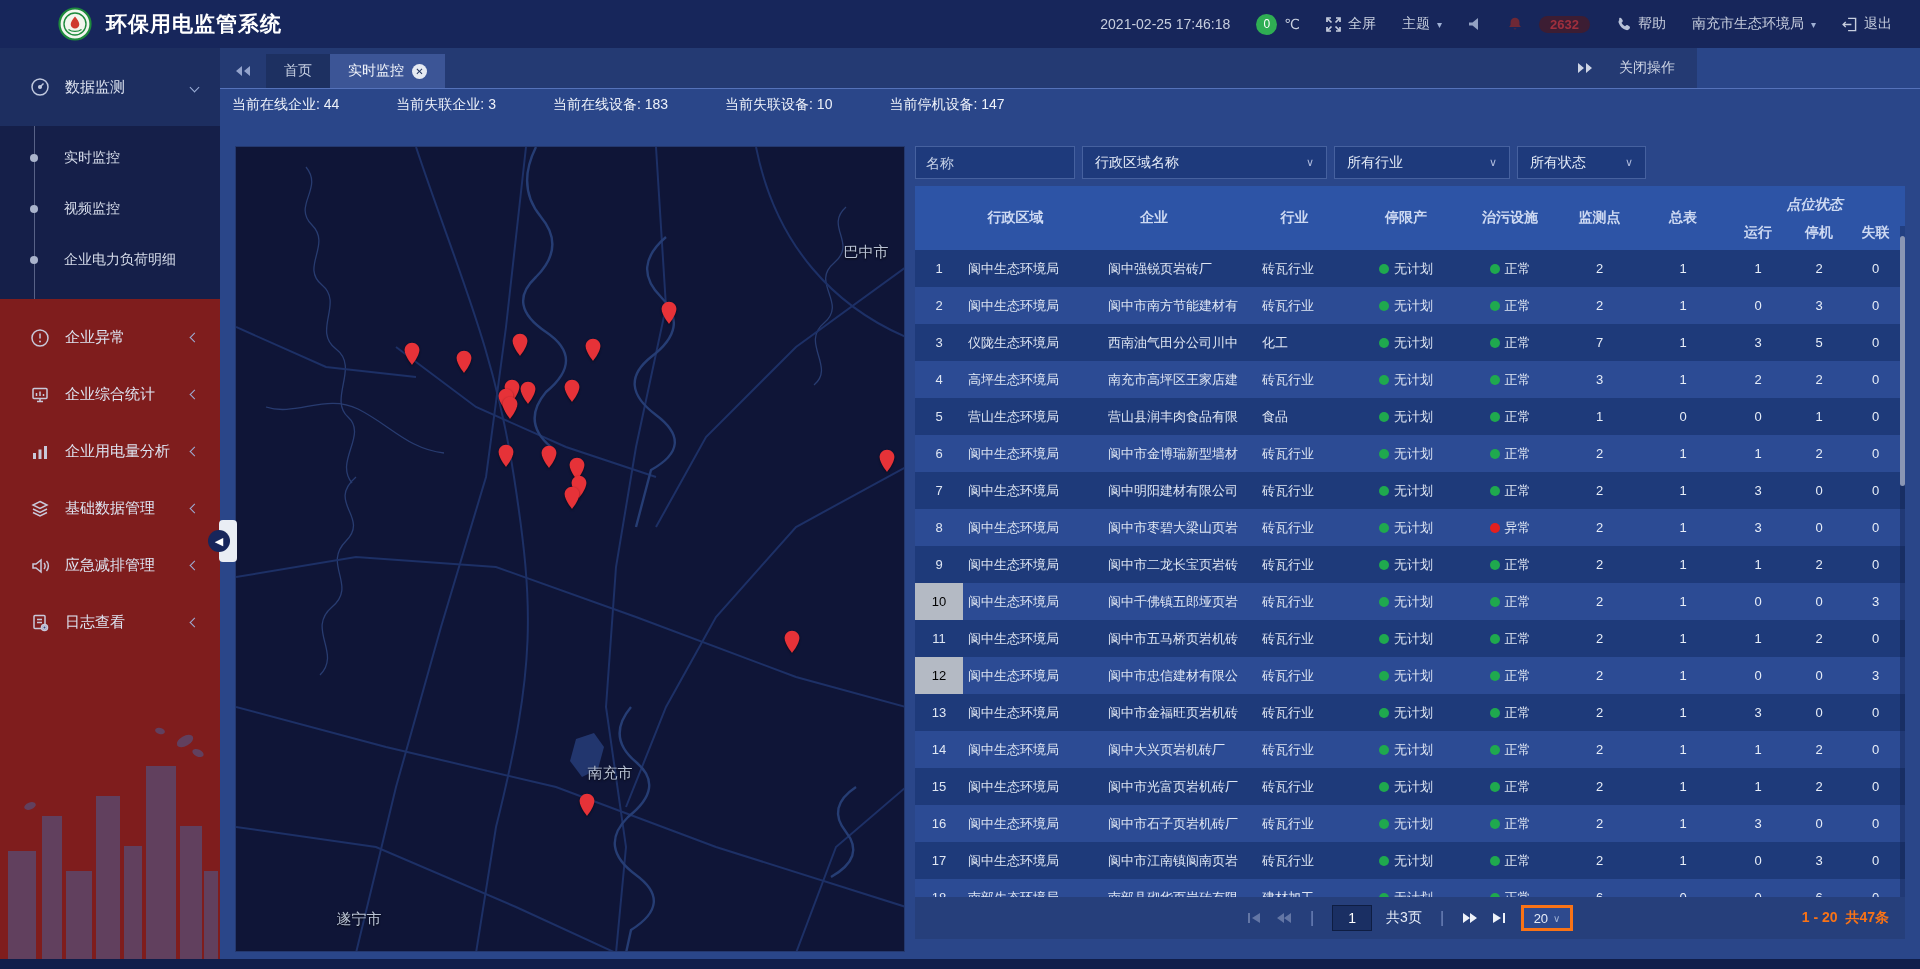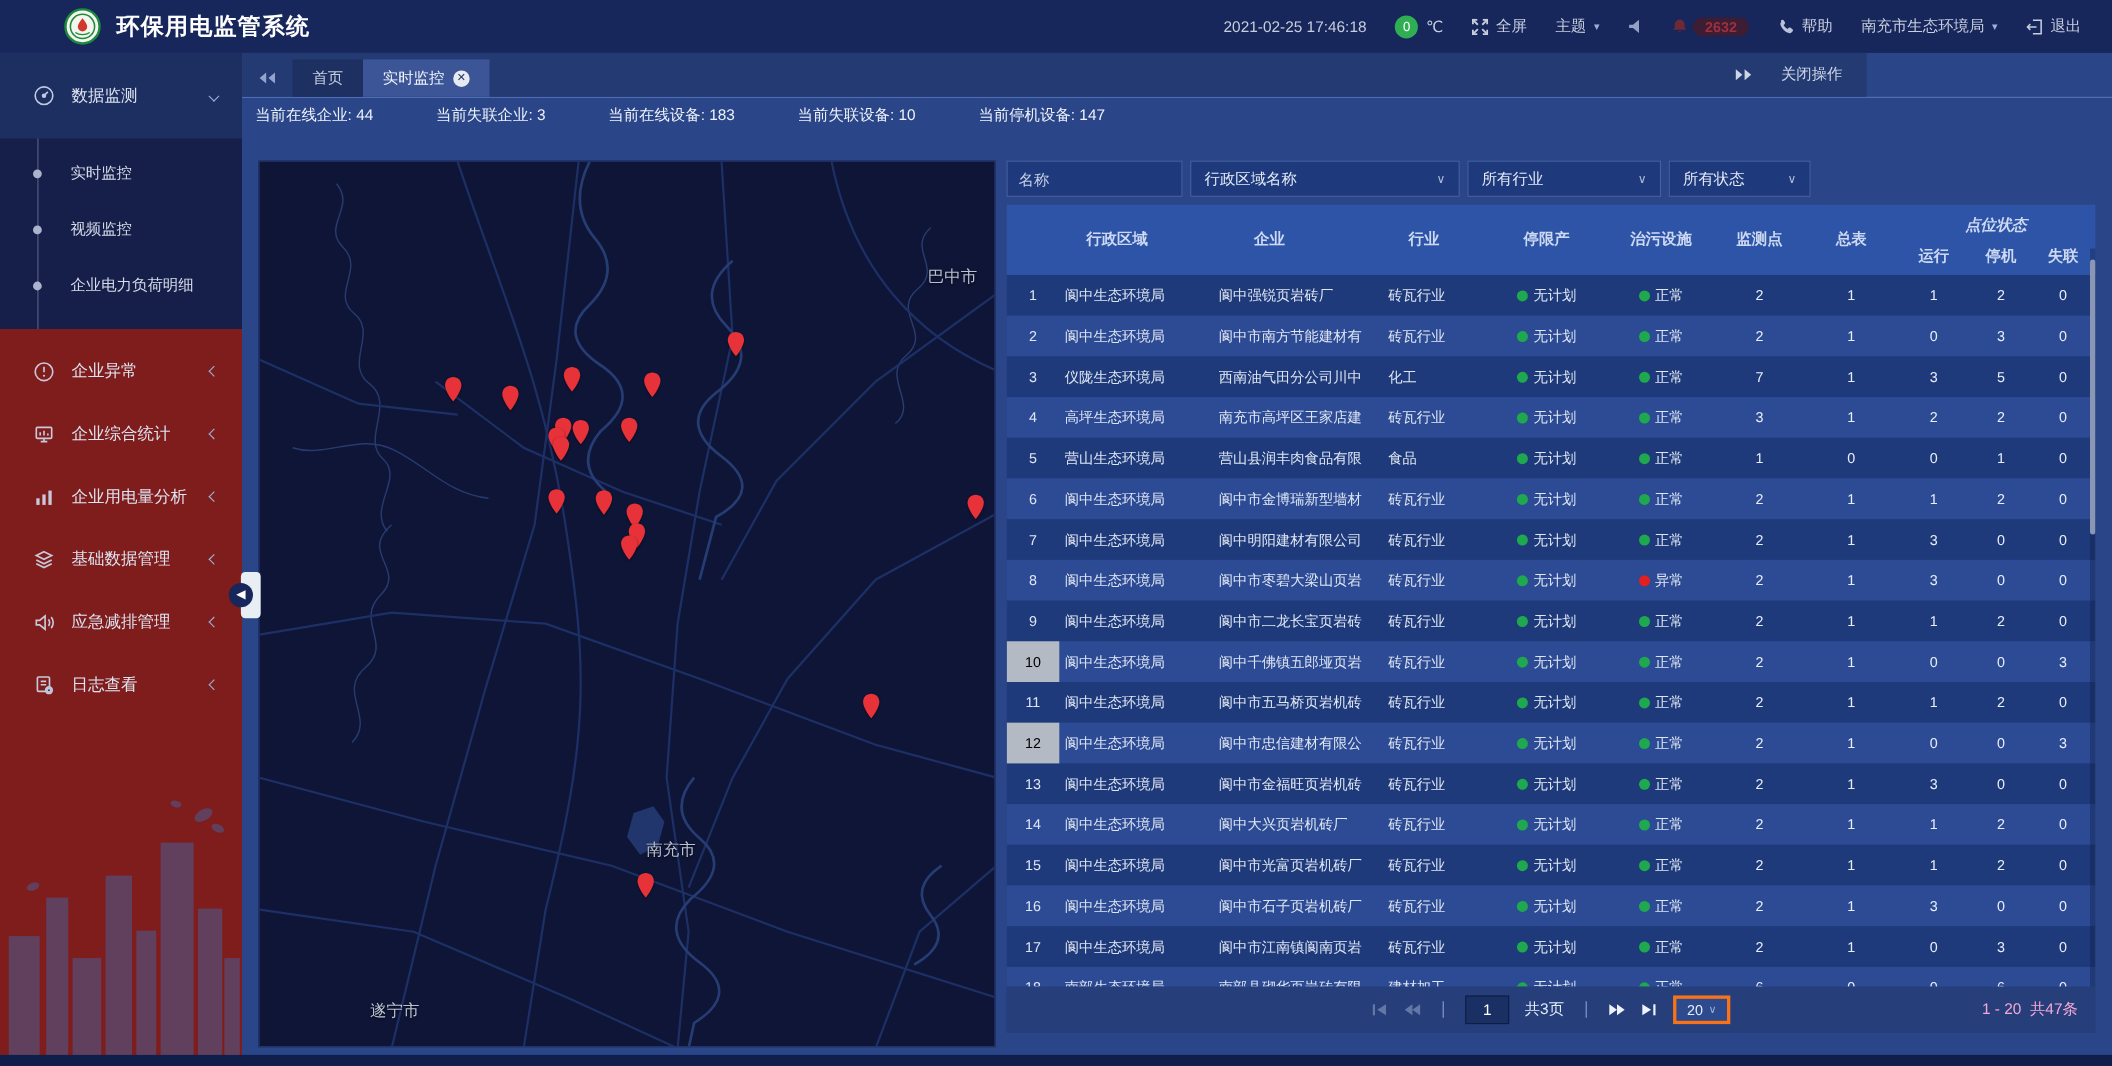--- a/index.html
+++ b/index.html
@@ -11,21 +11,21 @@
   .hdr { position:absolute; left:0; top:0; width:1920px; height:48px; background:#17265b;
          display:flex; align-items:center; z-index:10; }
   .logo { margin-left:58px; width:34px; height:34px; flex:0 0 auto; }
   .app-title { margin-left:14px; color:#ffffff; font-size:21px; font-weight:bold; letter-spacing:1px; }
   .hdr-right { margin-left:auto; display:flex; align-items:center; gap:26px; padding-right:28px;
                color:#c7cede; font-size:14px; }
   .hdr-right .hbtn { display:flex; align-items:center; gap:7px; cursor:pointer; white-space:nowrap; }
   .temp-badge { display:inline-flex; align-items:center; justify-content:center; width:21px; height:21px;
                 border-radius:50%; background:#2fae53; color:#fff; font-size:12px; font-style:normal; }
   .caret { font-size:10px; color:#9fb0d4; }
-  .notif { display:flex; align-items:center; gap:4px; }
+  .notif { display:flex; align-items:center; gap:16px; }
   .badge { background:#3c1d33; color:#a02f3e; font-weight:bold; font-size:13px;
            padding:1px 11px; border-radius:10px; }
 
   
   .sidebar { position:absolute; left:0; top:48px; width:220px; height:921px; background:#7f1d1d; z-index:6; overflow:hidden; }
   .menu-group-active { background:#1d2e60; }
   .menu-item { height:57px; display:flex; align-items:center; padding:0 22px 0 30px;
                color:#dde3f0; font-size:15px; cursor:pointer; position:relative; }
   .menu-item.parent-first { height:78px; }
   .menu-item .mi-icon { width:20px; height:20px; margin-right:15px; flex:0 0 auto; opacity:.92; }
@@ -109,21 +109,21 @@
 
   .pager { position:absolute; left:0; bottom:15px; width:990px; height:42px; background:#263f7b;
            display:flex; align-items:center; justify-content:center; gap:14px; color:#e6ecf7; font-size:14px; }
   .pg-ico { display:flex; align-items:center; cursor:pointer; }
   .pg-ico.disabled { opacity:.45; }
   .pg-sep { color:#7388bd; font-size:16px; margin:0 4px; }
   .pg-input { width:40px; height:26px; background:#1a2f63; border:1px solid #0e1d42; color:#fff;
               text-align:center; font-size:14px; outline:none; }
   .pg-size { height:26px; min-width:52px; background:#2e4a8e; border:3px solid #f97316; display:flex;
              align-items:center; justify-content:center; gap:5px; font-size:13px; cursor:pointer; }
-  .pg-range { position:absolute; right:16px; color:#f9a8d4; font-size:14px; }
+  .pg-range { position:absolute; right:16px; color:#f97316; font-size:14px;font-weight:bold; }
 
   .scrollbar-track { position:absolute; right:0px; top:40px; width:5px; height:711px; background:rgba(13,25,60,.35); }
   .scrollbar-thumb { position:absolute; right:0; top:10px; width:5px; height:250px; background:#8italic; background:#8a96b4; border-radius:3px; }
 
   .bottom-strip { position:absolute; left:0; bottom:0; width:1920px; height:10px; background:#101e4b; z-index:9; }
 
   svg { display:block; }
 </style>
 </head>
 <body>

